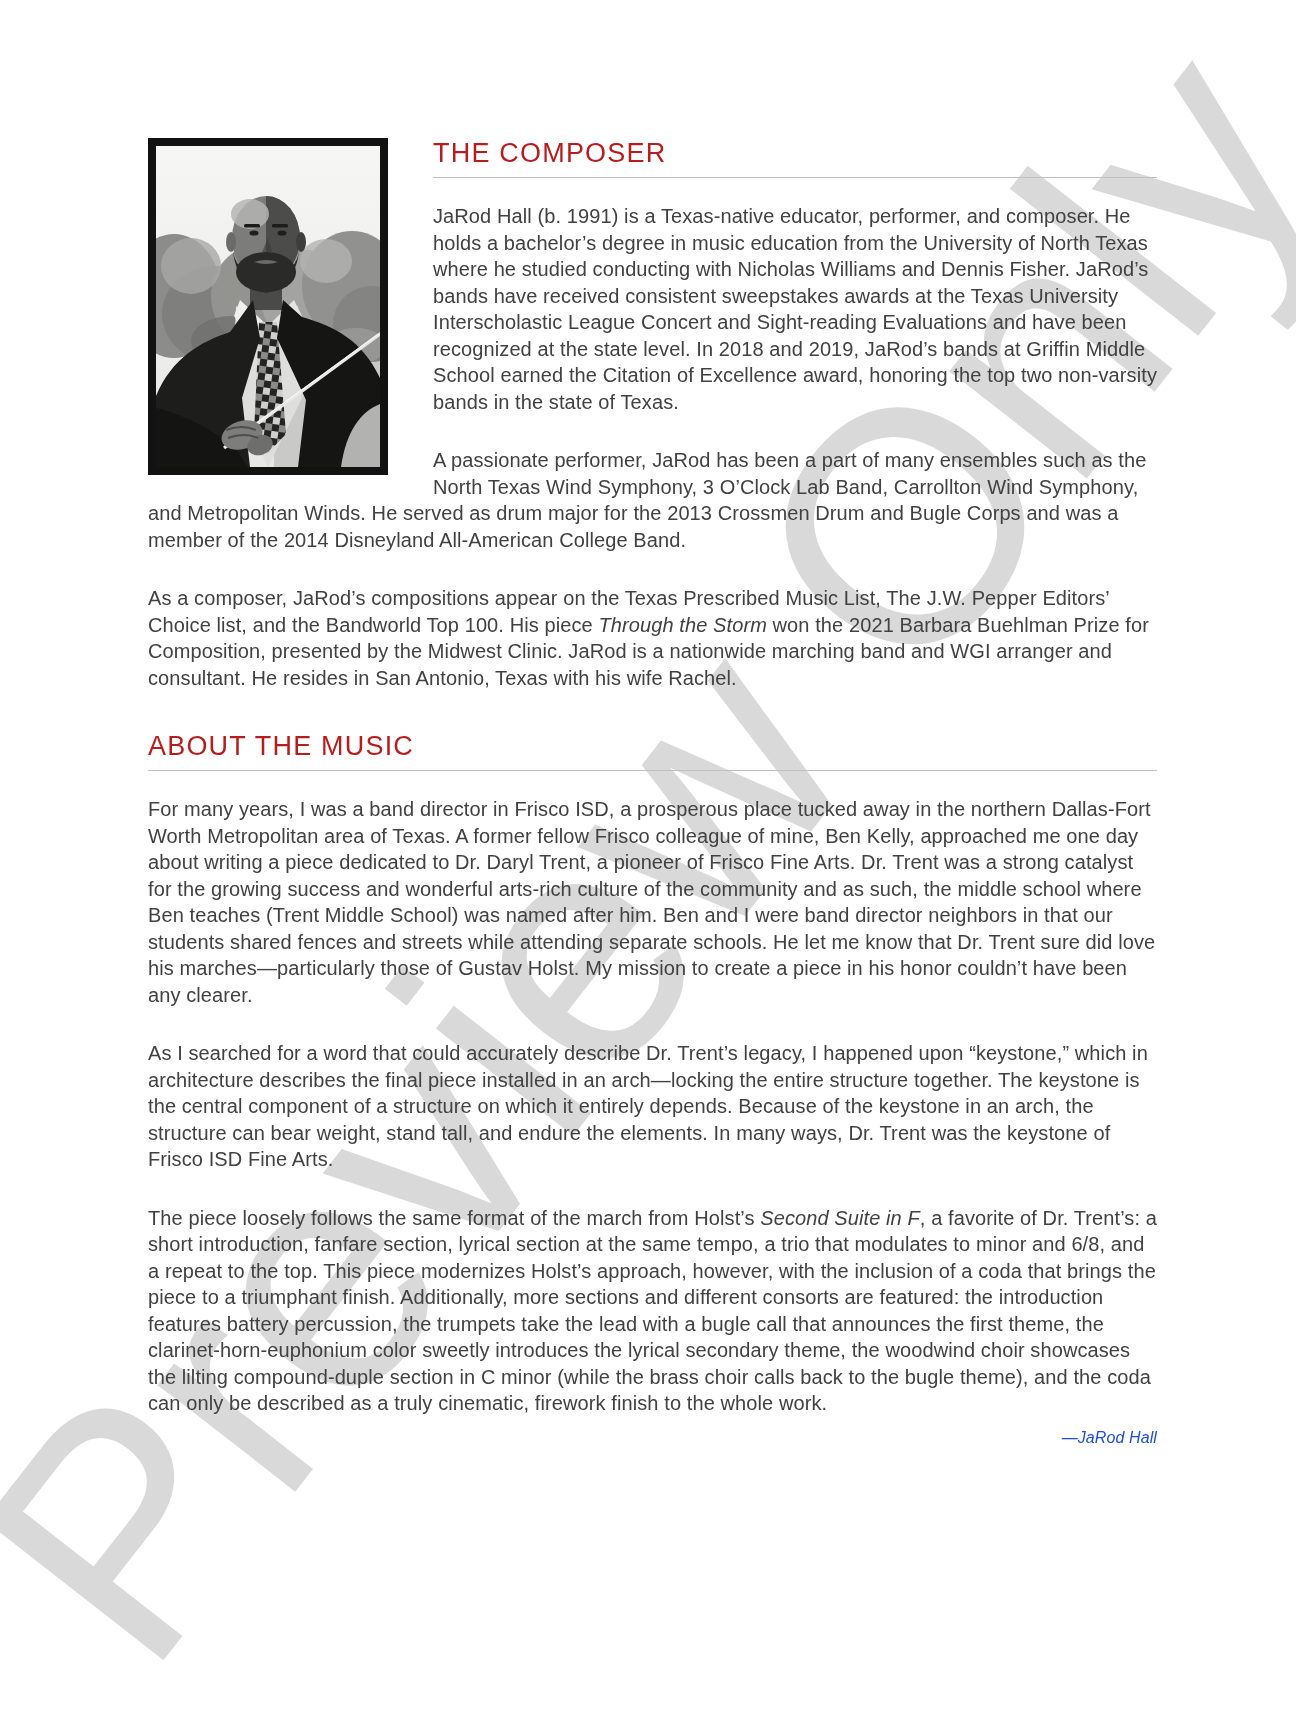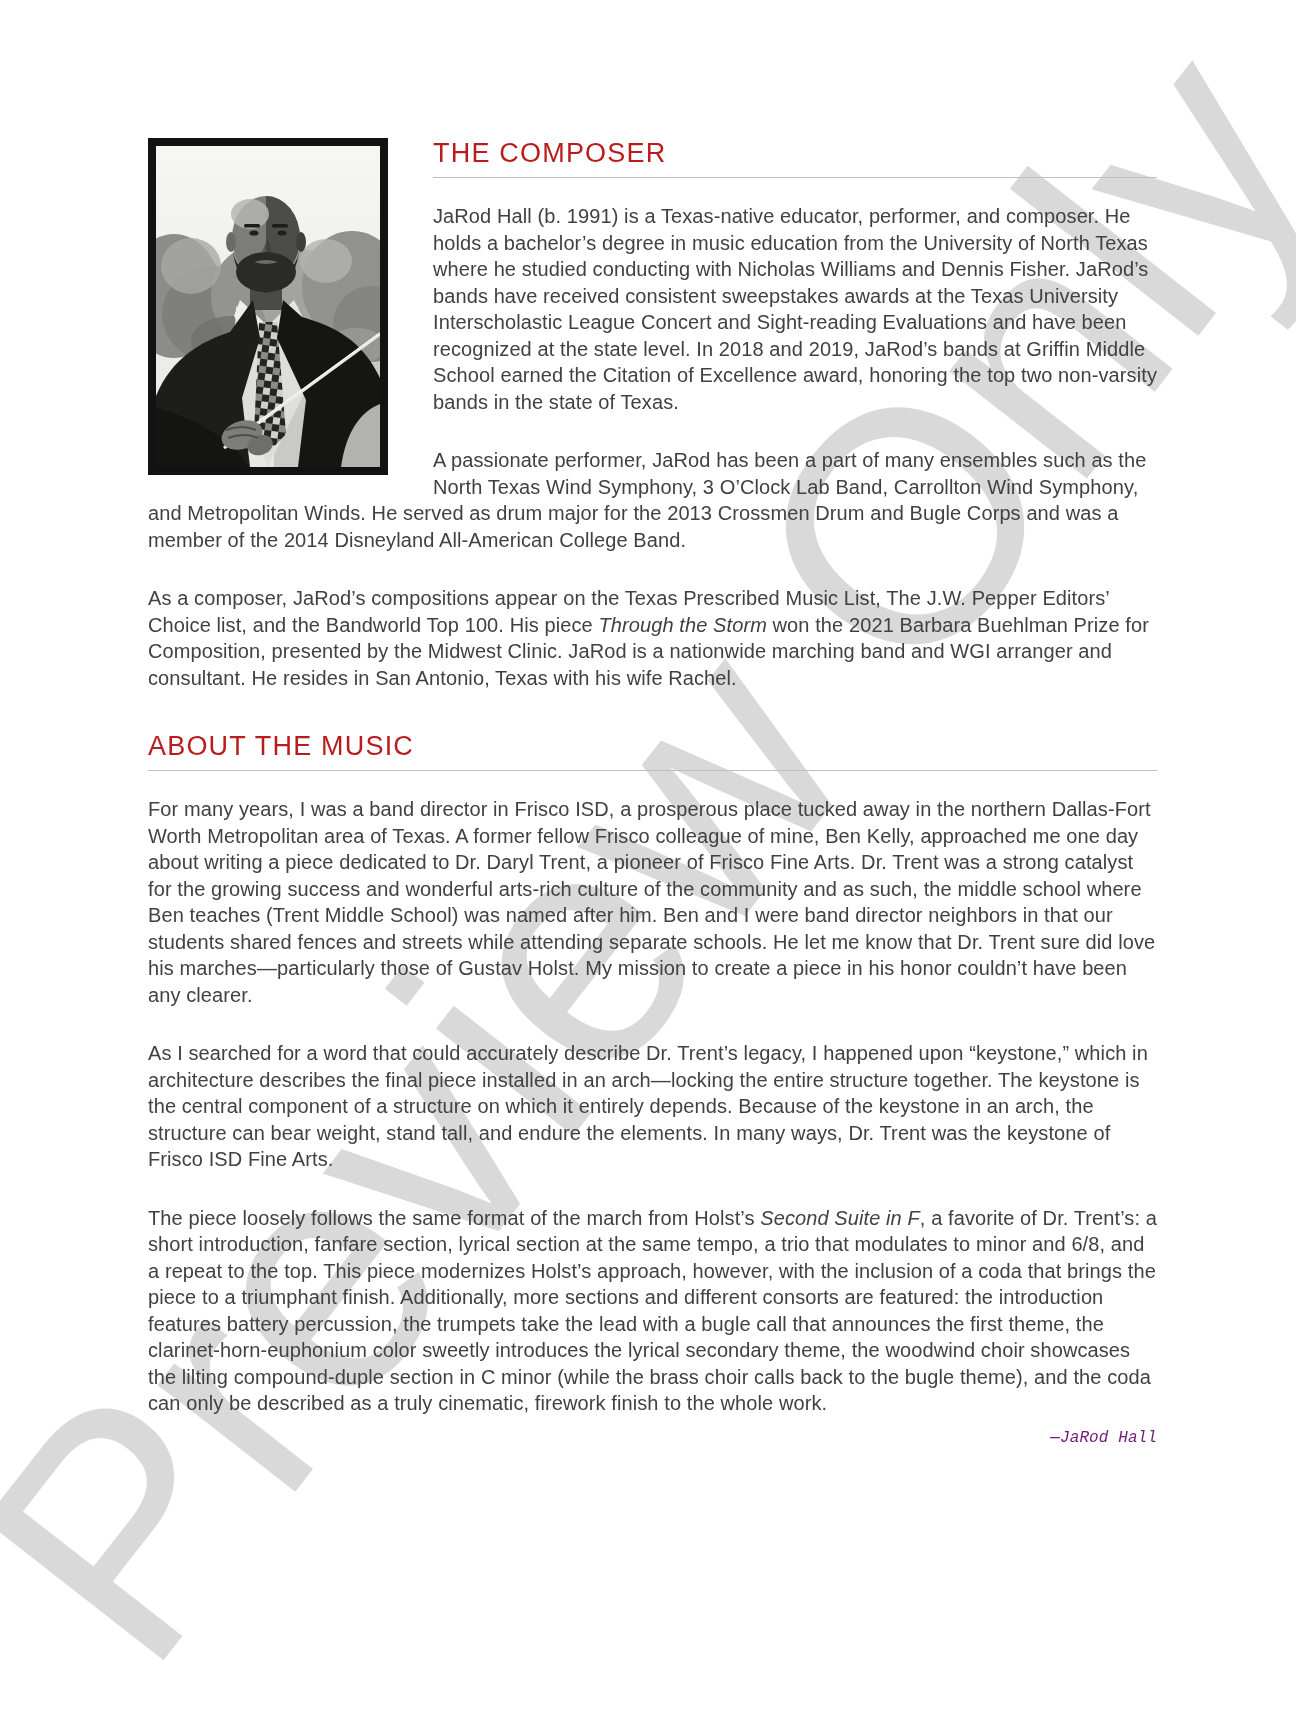--- a/index.html
+++ b/index.html
@@ -24,22 +24,22 @@
   .photo-frame svg { display:block; }
   h2.section-heading {
     font-size:27px; line-height:31px; font-weight:400; color:#b91c1c;
     letter-spacing:1.2px; margin:15px 0 0 0;
   }
   h2.about { clear:both; margin-top:40px; }
   .rule { border:none; border-top:1px solid #bfbfbf; margin:8px 0 0 0; height:0; }
   p { margin:32px 0 0 0; }
   p.first-para { margin-top:25px; }
   .signature {
-    text-align:right; font-style:italic; font-size:16px; color:#701a75;
-    margin-top:10px; line-height:22px;font-family:Liberation Mono, monospace;
+    text-align:right; font-style:italic; font-size:16px; color:#1d4ed8;
+    margin-top:10px; line-height:22px;
   }
 </style>
 </head>
 <body>
 
 <div class="page">
 
   <div class="watermark">Preview Only</div>
 
   <div class="content">

